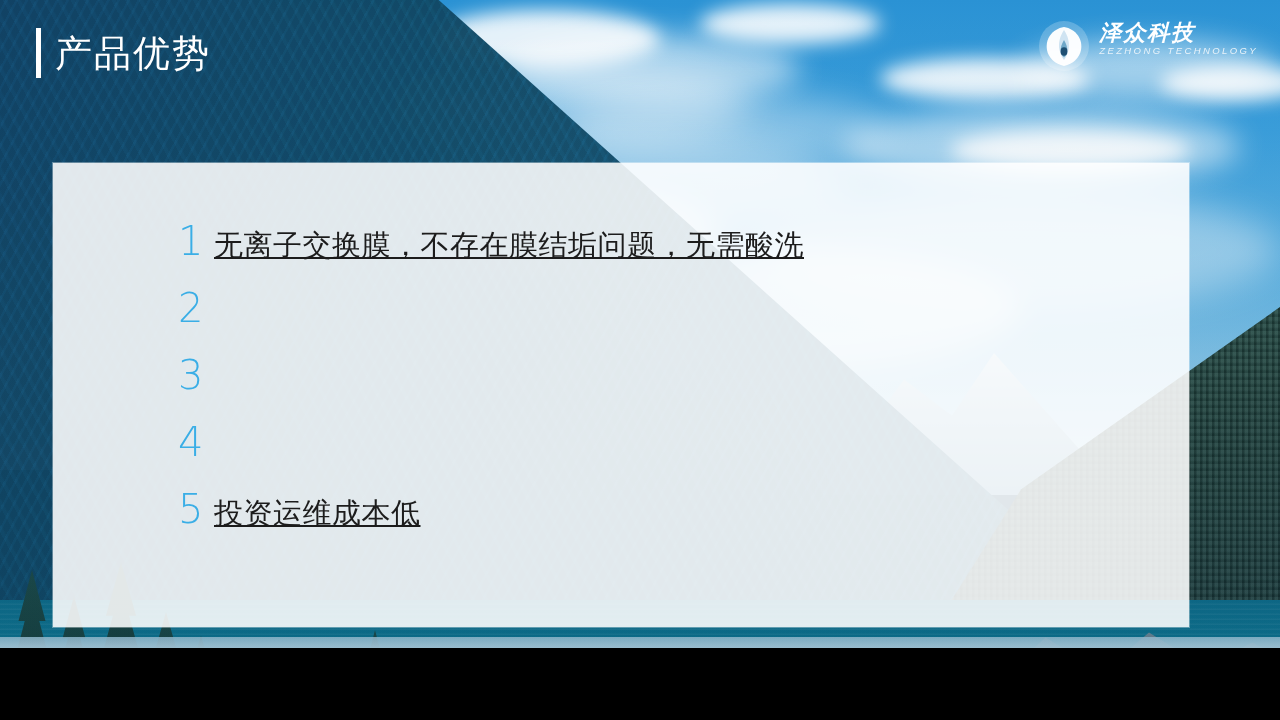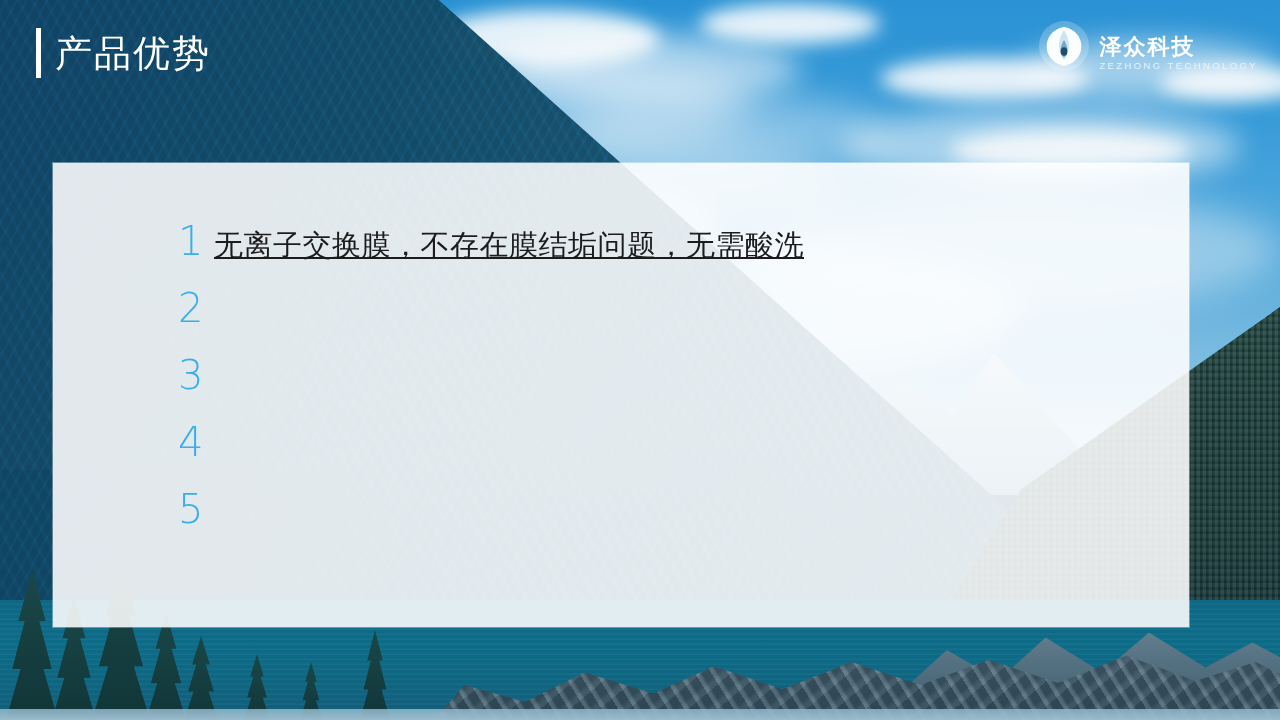--- a/index.html
+++ b/index.html
@@ -8,21 +8,21 @@
     padding: 0;
     background: #000;
   }
   body {
     font-family: "Liberation Sans", "DejaVu Sans", sans-serif;
   }
 
   .slide {
     position: relative;
     width: 1280px;
-    height: 720px;
+    height: 648px;
     overflow: hidden;
     background: #0d3b5c;
   }
 
   
   .bg {
     position: absolute;
     inset: 0;
     overflow: hidden;
   }
@@ -186,21 +186,22 @@
     line-height: 1;
     letter-spacing: 2px;
     font-weight: 400;
     white-space: nowrap;
   }
 
   .logo {
     position: absolute;
     right: 22px; top: 20px;
     display: flex;
-    align-items: flex-end;
+    align-items: flex-start;
+    font-style: italic;
   }
   .logo-mark {
     width: 52px; height: 52px;
     margin-right: 9px;
     position: relative;
   }
   .logo-text {
     display: flex;
     flex-direction: column;
     justify-content: center;
@@ -357,18 +358,19 @@
       <div class="list-item">
         <span class="item-num">3</span>
       </div>
 
       <div class="list-item">
         <span class="item-num">4</span>
       </div>
 
       <div class="list-item">
         <span class="item-num">5</span>
+        <span class="item-text">投资运维成本低</span>
       </div>
 
     </div>
   </div>
 
 </div>
 
 </body></html>

